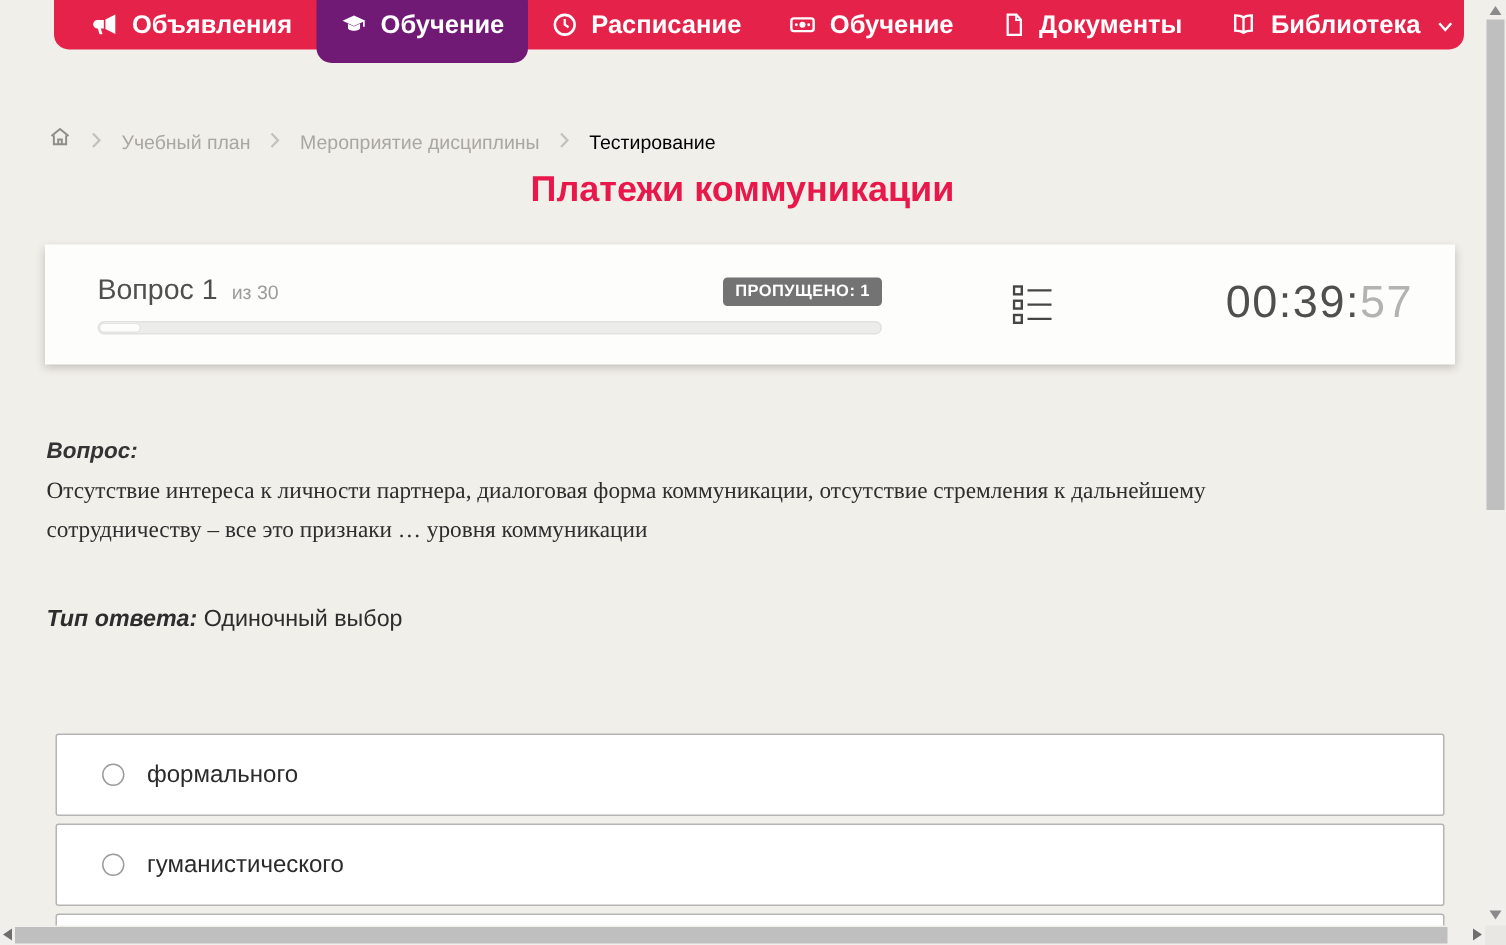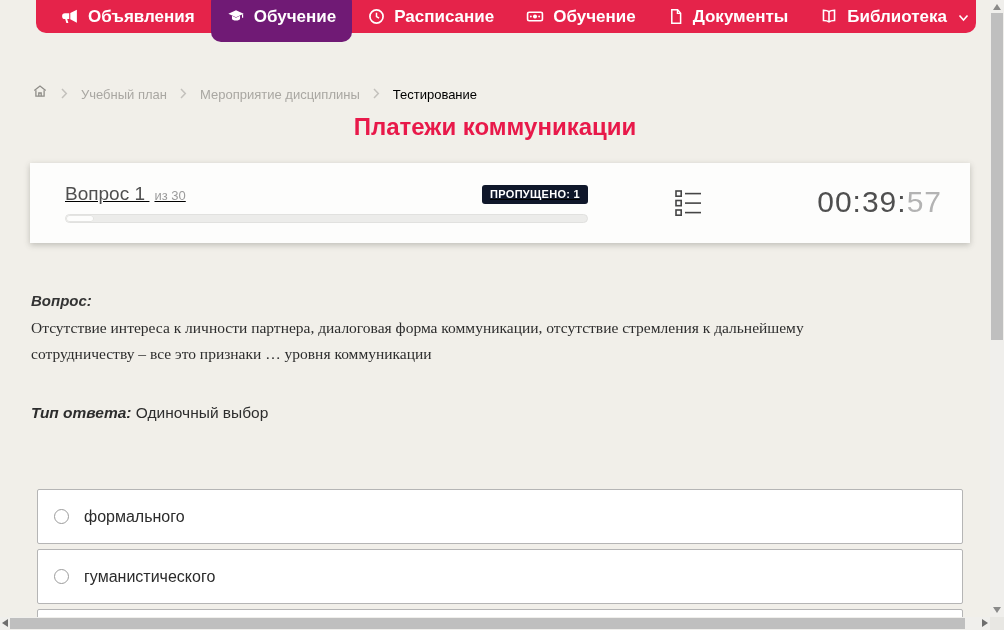--- a/index.html
+++ b/index.html
@@ -42,25 +42,25 @@
     position:absolute; left:0; top:113px; width:990px;
     text-align:center; font-size:24px; font-weight:700; color:#e8194a;
   }
 
   
   .question-panel {
     position:absolute; left:30px; top:163px; width:940px; height:80px;
     background:#fdfdfc; box-shadow:0 2px 6px rgba(60,60,55,.28);
   }
   .qp-left { position:absolute; left:35px; top:20px; width:523px; }
-  .qp-head { display:flex; justify-content:space-between; align-items:center; height:22px;text-decoration:underline; }
+  .qp-head { display:flex; justify-content:space-between; align-items:center; height:22px; }
   .q-number { font-size:19px; color:#4f4f4f; }
   .q-of { font-size:13px; color:#9b9b9b; margin-left:5px; }
   .skip-badge {
-    background:#0f172a; color:#ffffff; font-size:11px; font-weight:700;
+    background:#737373; color:#ffffff; font-size:11px; font-weight:700;
     letter-spacing:.3px; padding:3px 8px 4px; border-radius:3px;
   }
   .progress-track {
     margin-top:9px; height:9px; width:523px;
     background:#ececea; border:1px solid #e1e1df; border-radius:6px;
     overflow:hidden;
   }
   .progress-fill {
     height:100%; width:28px; background:#fdfdfc;
     border-radius:6px; box-shadow:inset 0 0 0 1px #e4e4e2;
@@ -80,21 +80,21 @@
     font-size:15.5px; line-height:26px; color:#2d2d2d;font-family:Liberation Serif, serif;
   }
   .answer-type { position:absolute; left:31px; top:404px; font-size:15.5px; color:#2d2d2d; }
   .answer-type .at-label { font-weight:700; font-style:italic; }
 
   
   .options { position:absolute; left:37px; top:489px; width:926px; }
   .option {
     height:55px; background:#ffffff; border:1px solid #b5b5b5; border-radius:2px;
     margin-bottom:5px; display:flex; align-items:center;
-    padding-left:16px; gap:15px; cursor:pointer;
+    padding-left:30px; gap:15px; cursor:pointer;
   }
   .radio {
     width:15px; height:15px; border:1px solid #9c9c9c; border-radius:50%;
     background:#ffffff; flex:0 0 auto;
   }
   .option-label { font-size:16px; color:#2b2b2b; }
 
   
   .v-scrollbar {
     position:absolute; right:0; top:0; width:14px; height:617px;

